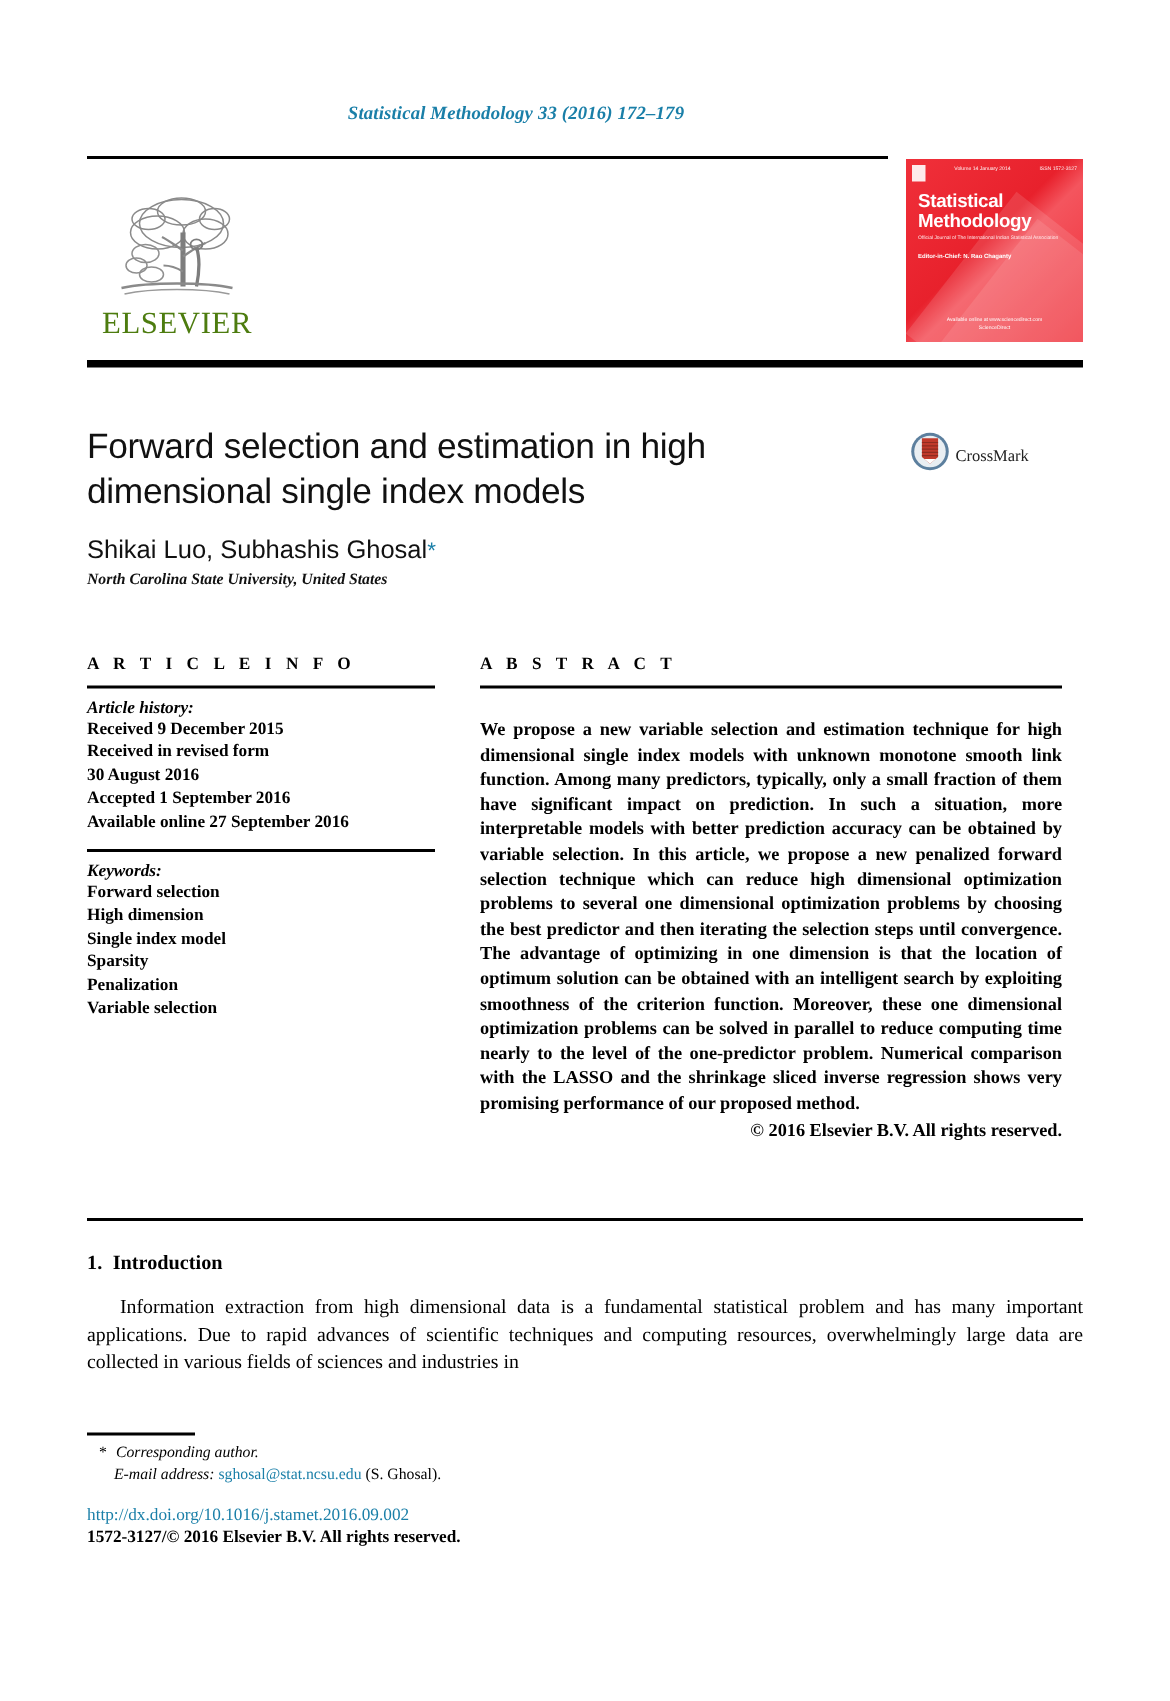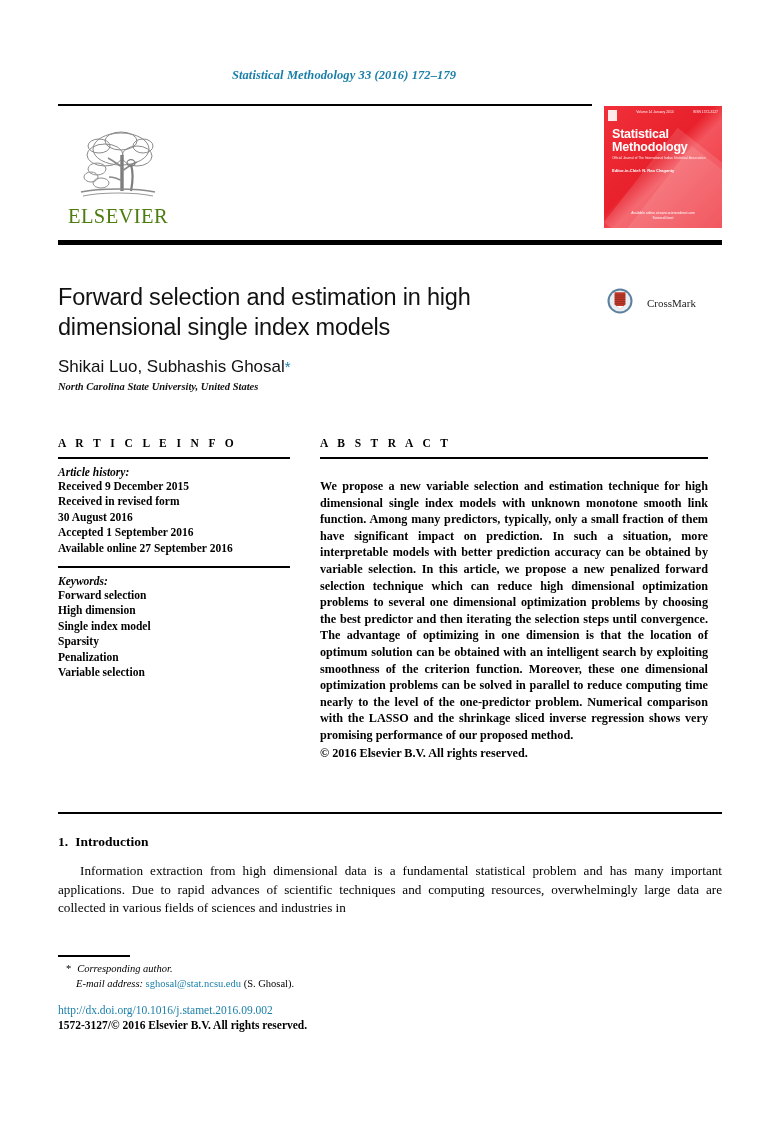--- a/index.html
+++ b/index.html
@@ -192,21 +192,21 @@
     font-weight: bold;
     font-style: italic;
     font-size: 10.5px;
     color: #111;
   }
 
   
   .crossmark {
     position: absolute;
     left: 607px; top: 288px;
-    display: flex; align-items: center; gap: 14px;
+    display: flex; align-items: center; gap: 4px;
   }
   .crossmark-label {
     font-family: "Liberation Serif", serif;
     font-size: 11px;
     color: #222;
   }
 
   
   .col-left {
     position: absolute;
@@ -251,21 +251,21 @@
     font-size: 12.2px;
     line-height: 1.36;
     text-align: justify;
     color: #000;
     margin-top: 19px;
   }
   .copyright {
     font-family: "Liberation Serif", serif;
     font-weight: bold;
     font-size: 12.2px;
-    text-align: left;
+    text-align: right;
     margin-top: 2px;
   }
 
   
   .intro-rule {
     position: absolute;
     left: 58px; top: 812px;
     width: 664px;
     height: 2px;
     background: #000;

